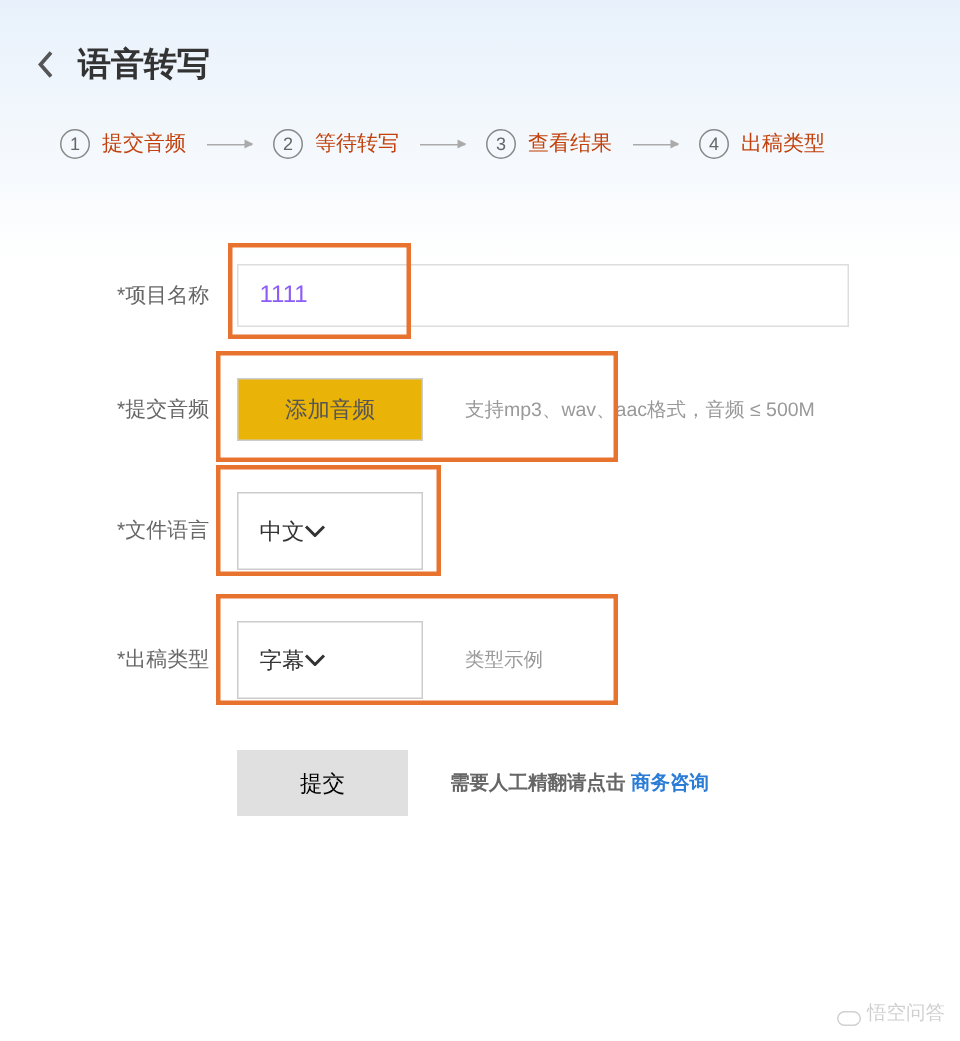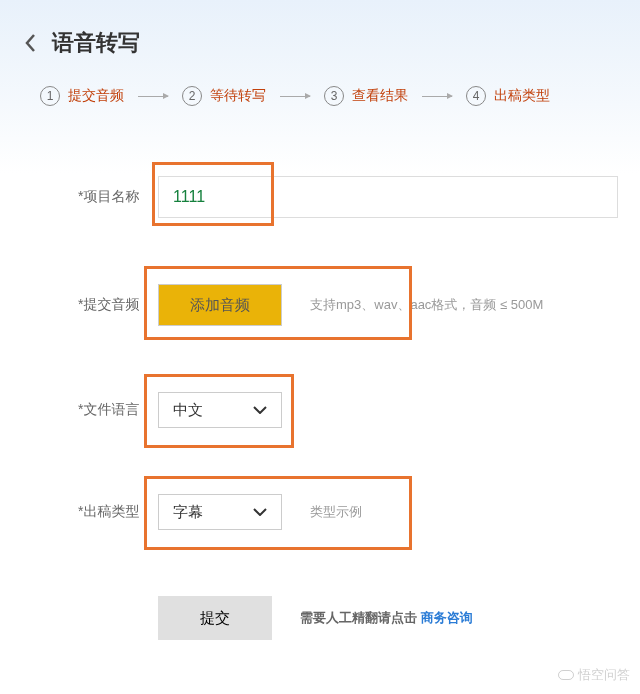--- a/index.html
+++ b/index.html
@@ -68,71 +68,71 @@
       border-left: 6px solid #aaa;
       border-top: 3.5px solid transparent;
       border-bottom: 3.5px solid transparent;
     }
     .form {
       padding: 70px 0 0 78px;
     }
     .form-row {
       display: flex;
       align-items: center;
-      margin-bottom: 66px;
+      margin-bottom: 34px;
     }
     .form-label {
       width: 80px;
       text-align: left;
       font-size: 14px;
       color: #666;
     }
     .form-control-wrap {
       position: relative;
       display: flex;
       align-items: center;
     }
     .highlight-box {
       position: absolute;
       border: 3px solid #e8732e;
       pointer-events: none;
     }
     .text-input {
-      width: 460px;
+      width: 408px;
       height: 42px;
       border: 1px solid #ddd;
       padding: 0 14px;
       font-size: 16px;
-      color: #15803d;
+      color: #8b5cf6;
       outline: none;
     }
     .hb1 { left: -6px; top: -14px; width: 122px; height: 64px; }
     .upload-btn {
       width: 124px;
       height: 42px;
       border: 1px solid #ccc;
       background: #eab308;
       font-size: 15px;
       color: #555;
       cursor: pointer;
     }
     .hint-text {
       font-size: 13px;
       color: #999;
       margin-left: 28px;
     }
     .hb2 { left: -14px; top: -18px; width: 268px; height: 74px; }
     .select-box {
       width: 124px;
-      height: 36px;
+      height: 52px;
       border: 1px solid #ccc;
       background: #fff;
       display: flex;
       align-items: center;
-      justify-content: space-between;
+      justify-content: flex-start;
       padding: 0 14px;
       cursor: pointer;
       font-size: 15px;
       color: #333;
     }
     .chevron {
       width: 14px;
       height: 8px;
     }
     .hb3 { left: -14px; top: -18px; width: 150px; height: 74px; }
@@ -160,21 +160,21 @@
       font-weight: bold;
     }
     .footer-link { color: #2b7cd6; cursor: pointer; }
     .watermark {
       position: absolute;
       right: 10px;
       bottom: 10px;
       font-size: 13px;
       color: rgba(120,120,120,0.35);
       display: flex;
-      align-items: center;
+      align-items: flex-end;
       gap: 4px;
     }
     .wm-icon {
       width: 16px; height: 10px;
       border: 1px solid rgba(120,120,120,0.35);
       border-radius: 6px;
       position: relative;
     }
   </style>
 </head>

